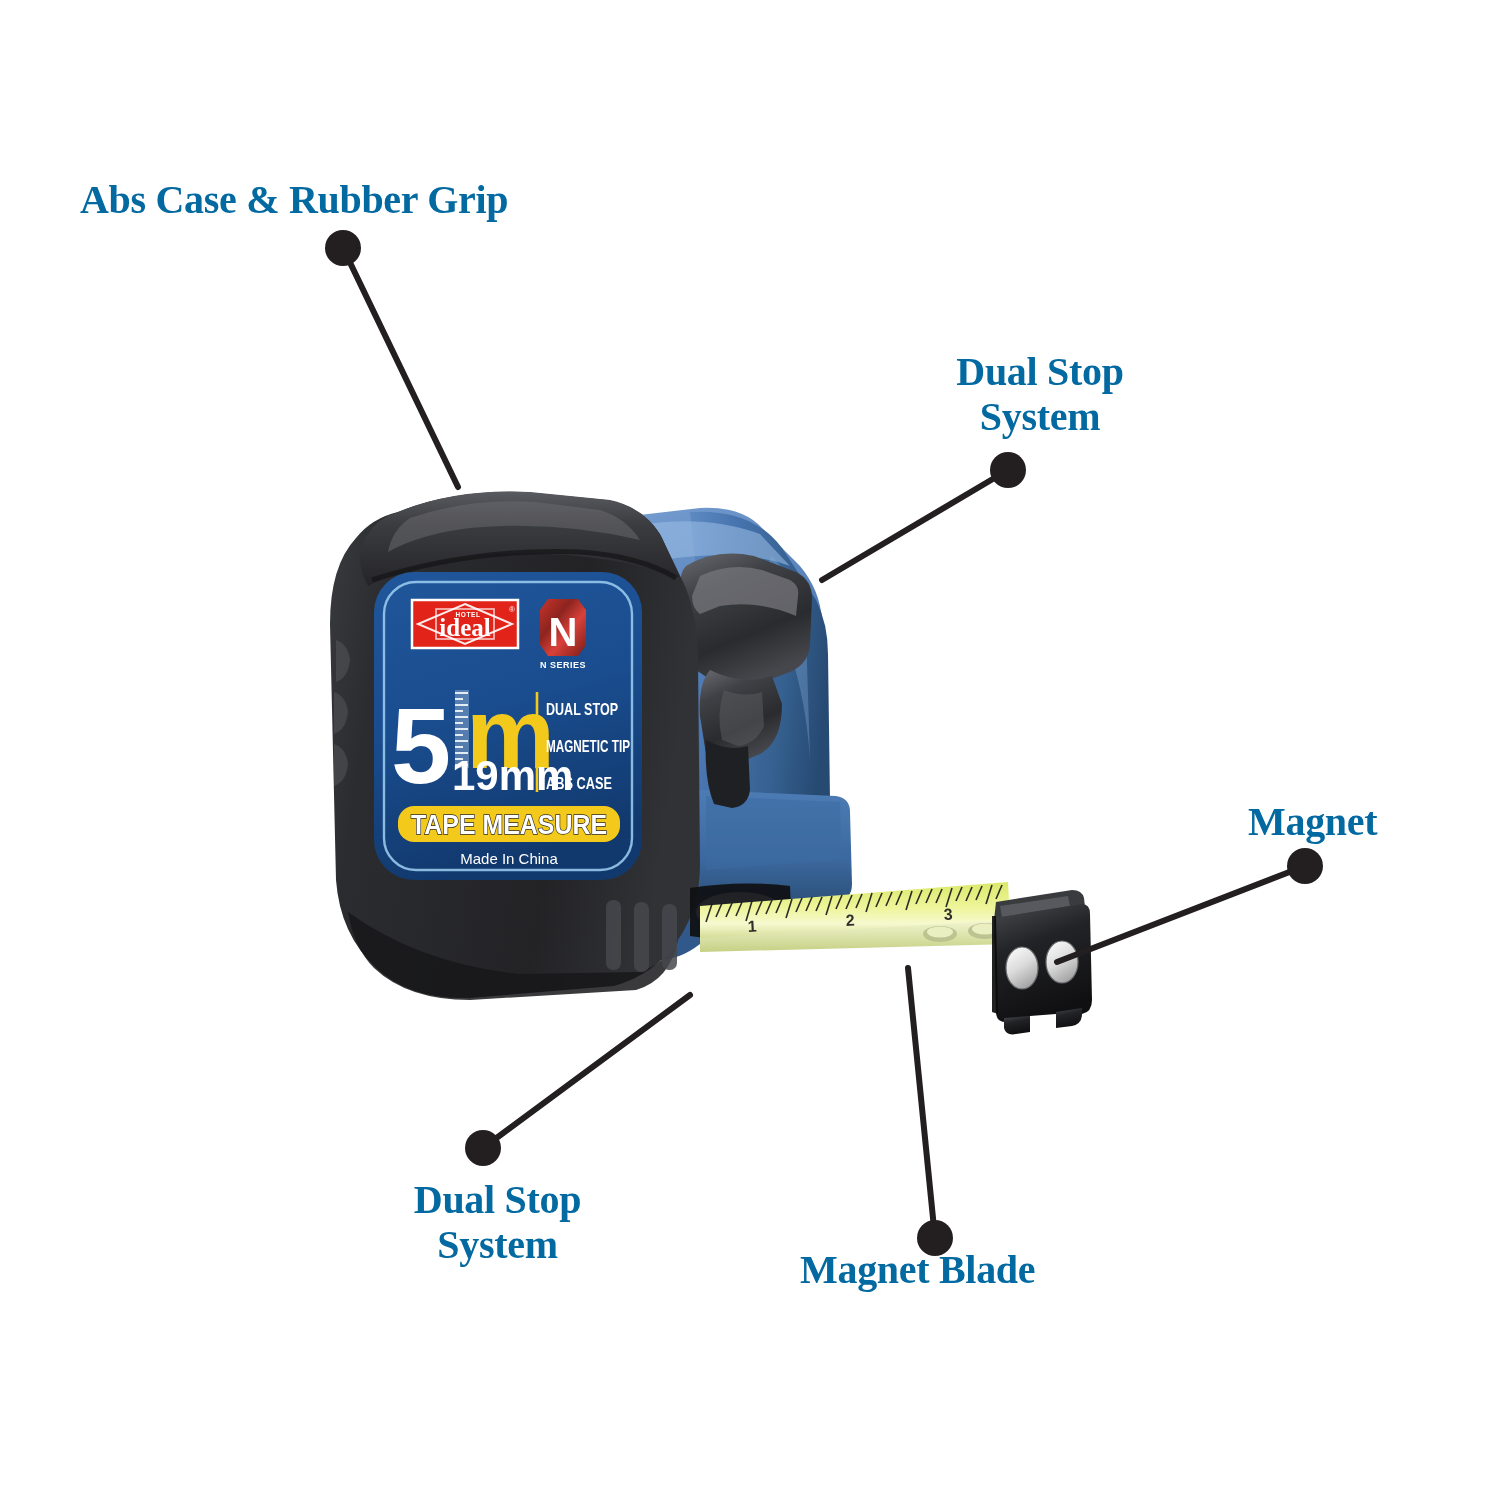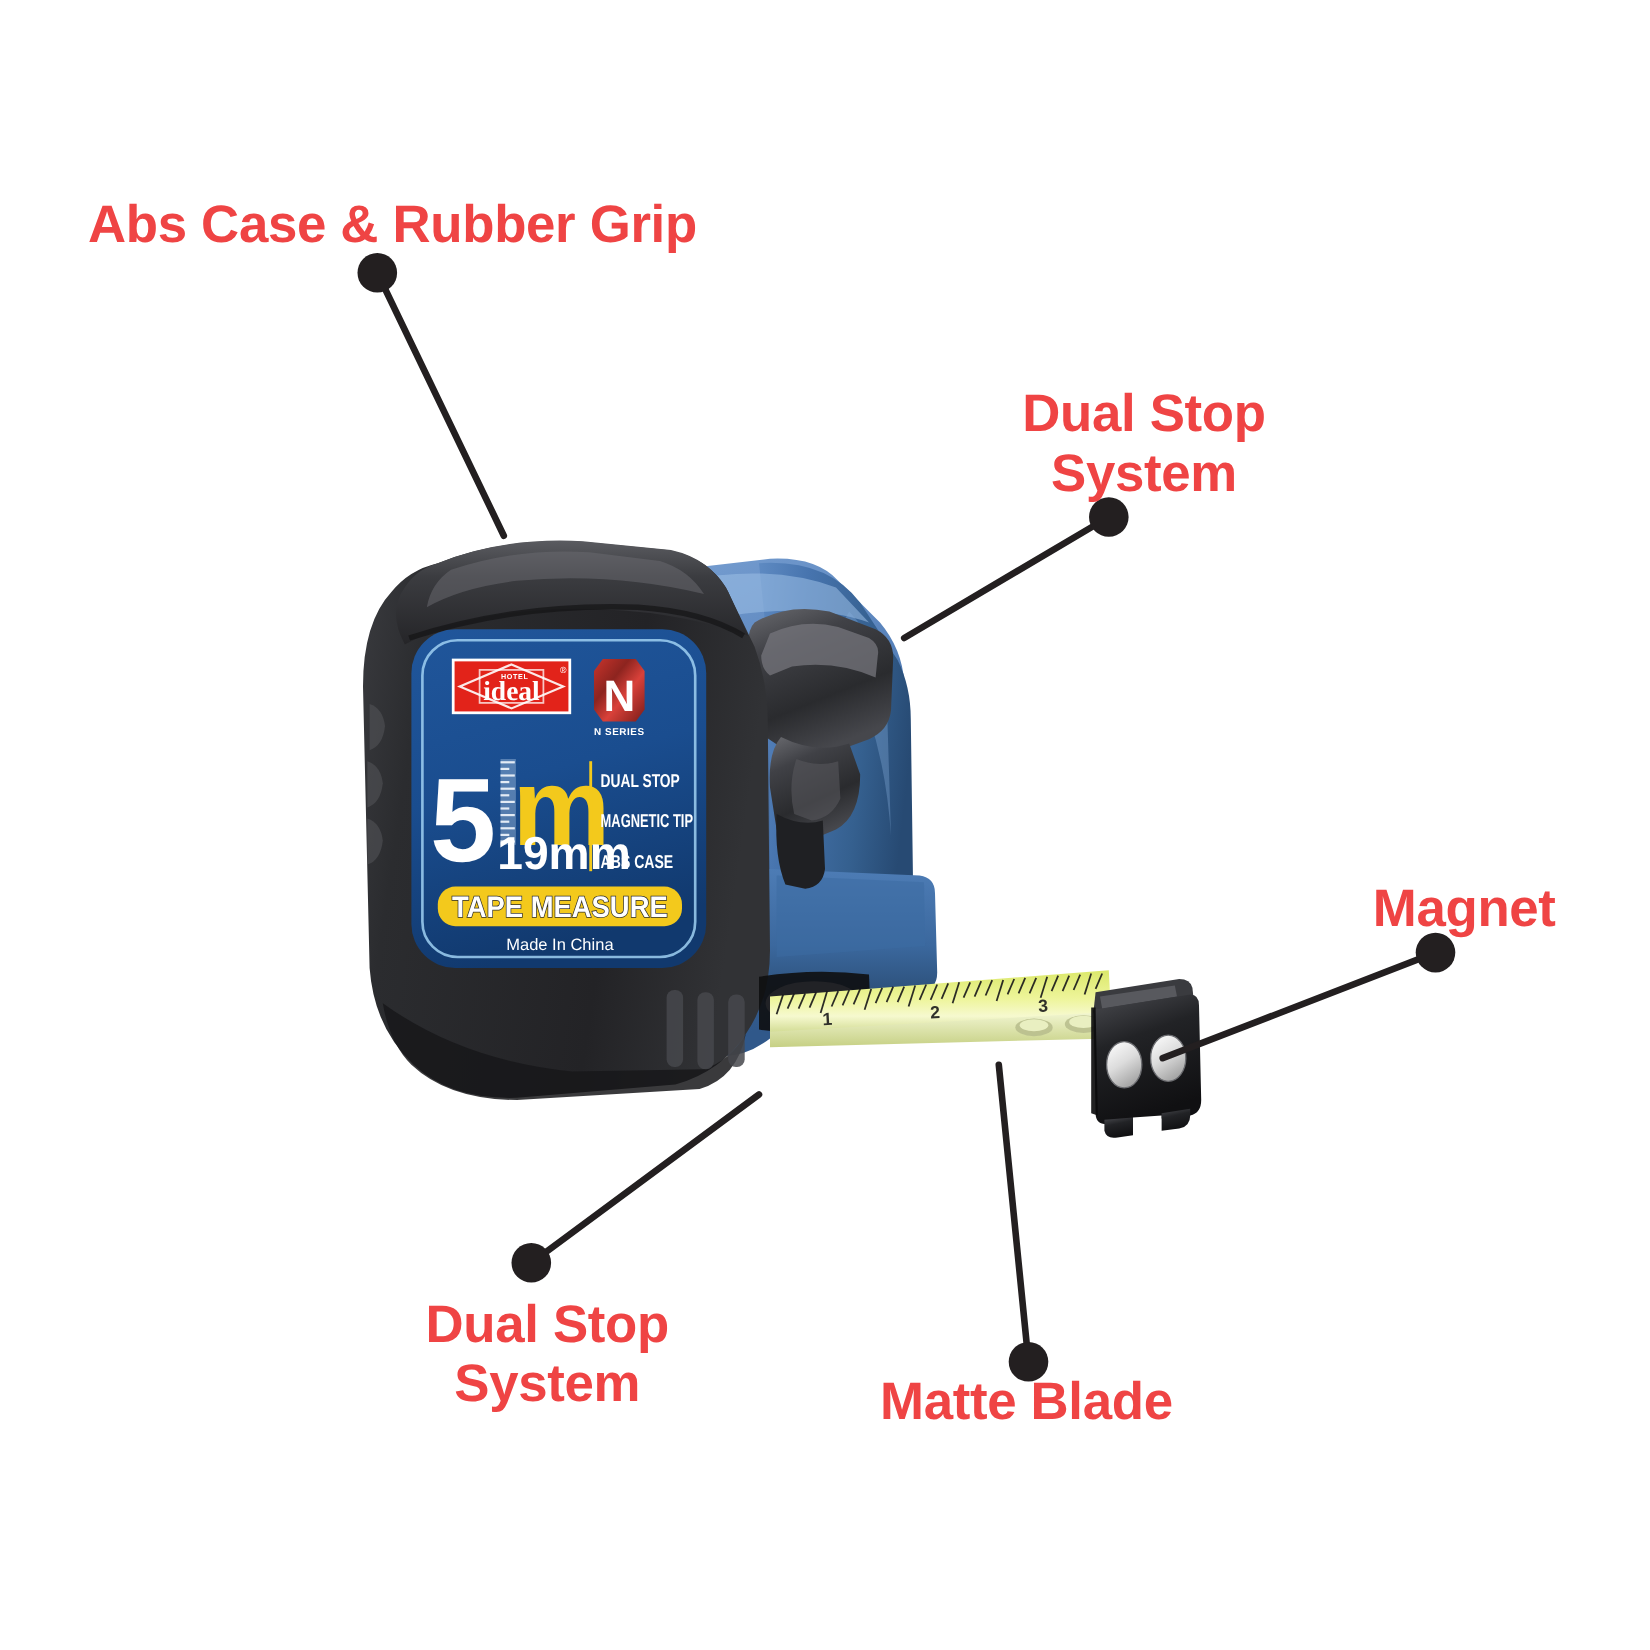--- a/index.html
+++ b/index.html
@@ -6,27 +6,27 @@
   body{
     width:1500px;height:1500px;
     background:#ffffff;
     font-family:"Liberation Sans", sans-serif;
     overflow:hidden;
     position:relative;
   }
   #stage{position:absolute;inset:0;width:1500px;height:1500px;}
   .callout{
     position:absolute;
-    color:#ef4444;
+    color:#0369a1;
     font-weight:bold;
-    font-size:48px;
+    font-size:40px;
     line-height:1.12;
     letter-spacing:-0.3px;
     white-space:pre-line;
-    font-family:Liberation Sans, sans-serif;
+    font-family:Liberation Serif, serif;
   }
   #c-abs{left:80px;top:178px;text-align:left;}
   #c-dual-top{left:890px;top:350px;text-align:center;width:300px;}
   #c-magnet{left:1248px;top:800px;text-align:right;}
   #c-dual-bottom{left:355px;top:1178px;text-align:center;width:285px;}
   #c-matte{left:800px;top:1248px;text-align:left;}
   svg{position:absolute;left:0;top:0;}
 </style>
 </head>
 <body>
@@ -319,15 +319,15 @@
   <div class="callout" id="c-abs">Abs Case &amp; Rubber Grip</div>
 
   <div class="callout" id="c-dual-top">Dual Stop
 System</div>
 
   <div class="callout" id="c-magnet">Magnet</div>
 
   <div class="callout" id="c-dual-bottom">Dual Stop
 System</div>
 
-  <div class="callout" id="c-matte">Matte Blade</div>
+  <div class="callout" id="c-matte">Magnet Blade</div>
 
 </div>
 
 </body></html>

